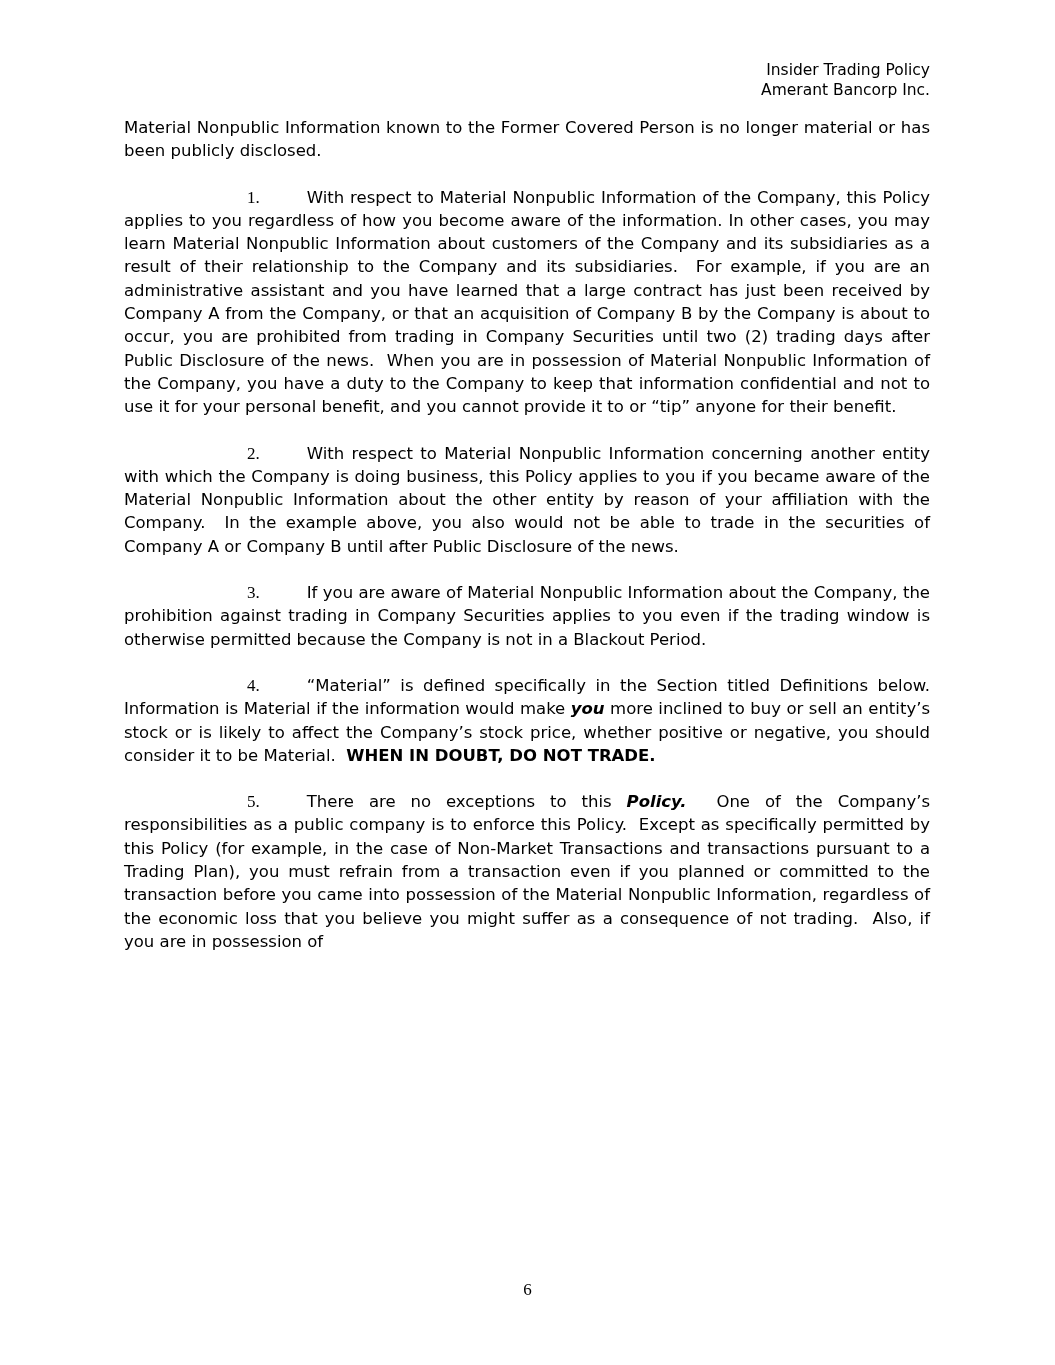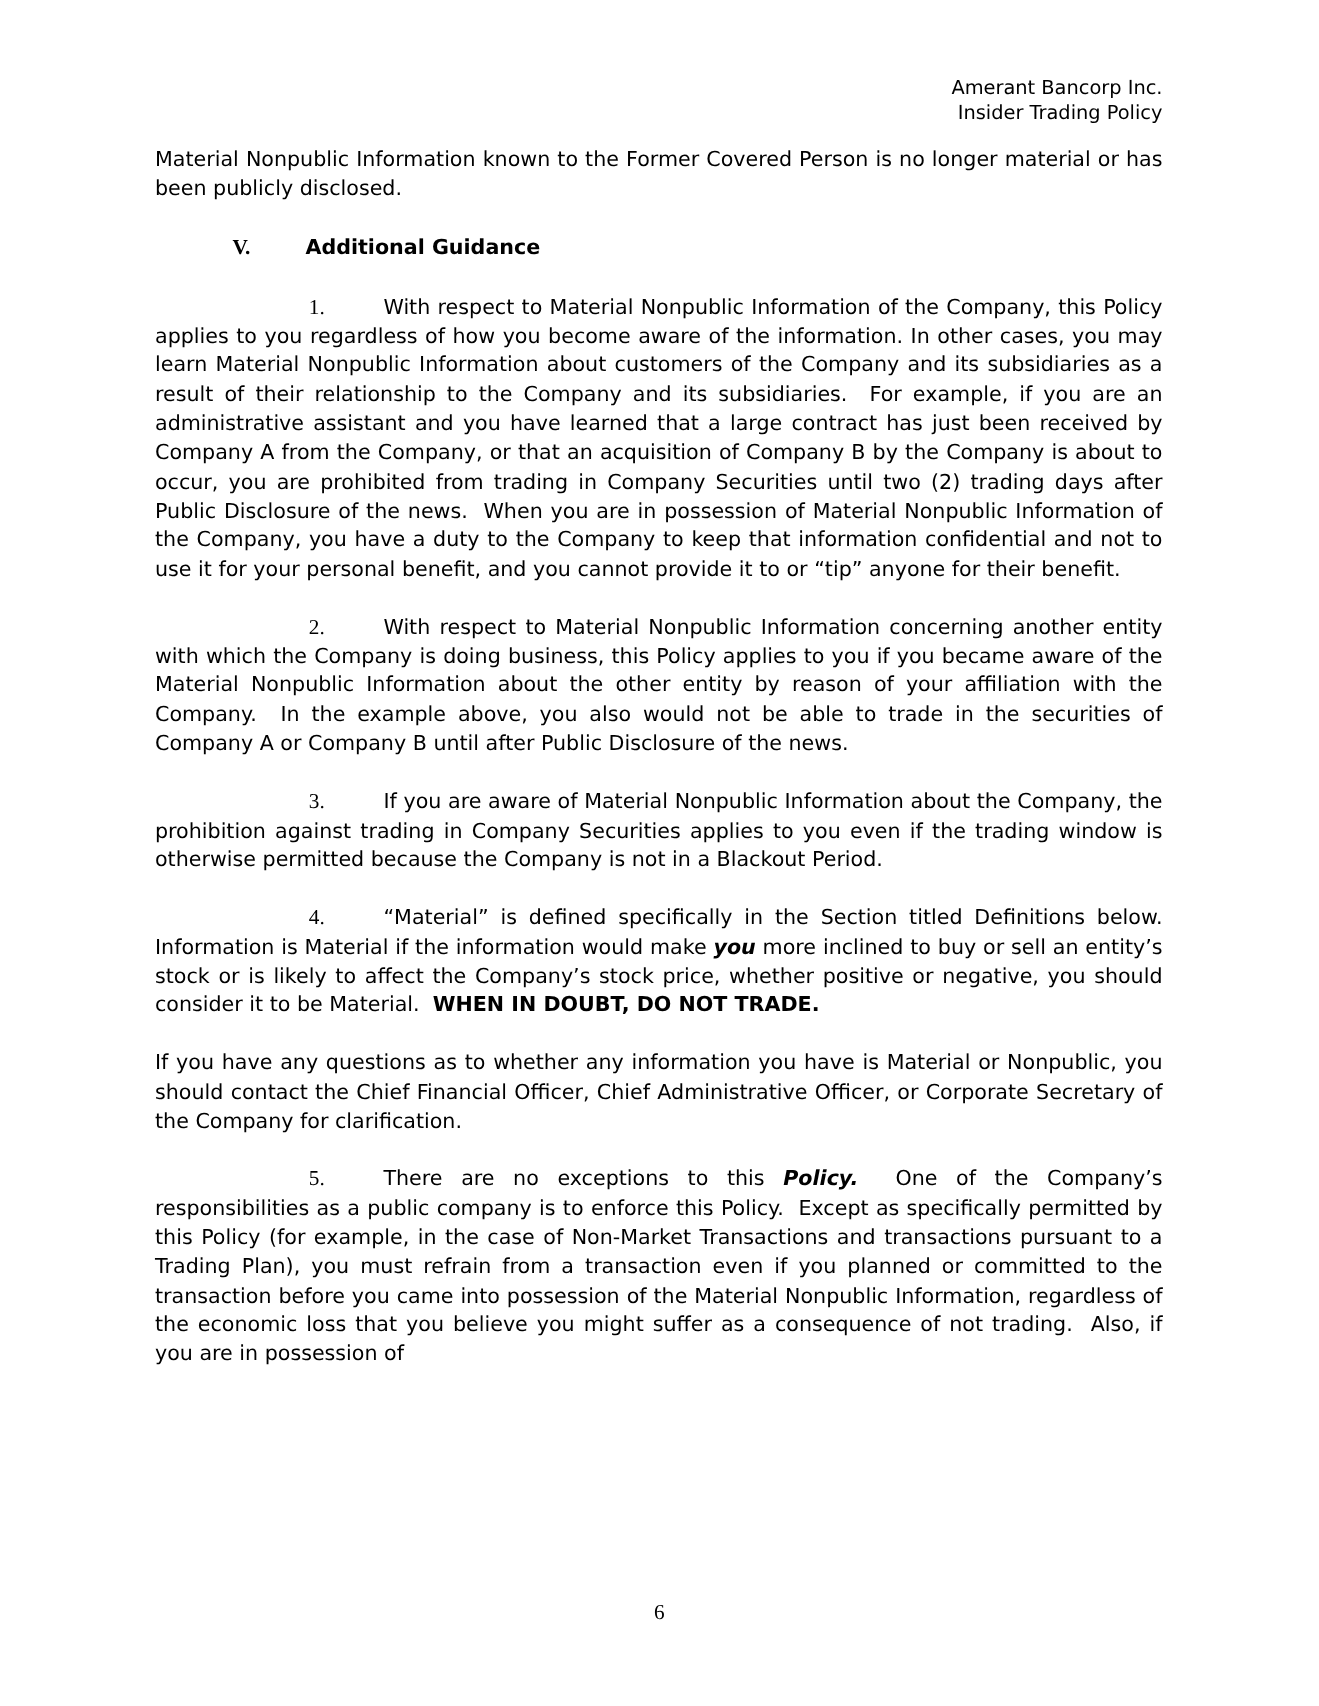--- a/index.html
+++ b/index.html
@@ -77,29 +77,27 @@
   .pagenum {
     font-family: "Liberation Serif", serif;
     font-size: 17px;
   }
 </style>
 </head>
 <body>
 
 <div class="page">
   <header class="doc-header">
+      <div class="hline">Insider Trading Policy</div>
       <div class="hline">Amerant Bancorp Inc.</div>
-      <div class="hline">Insider Trading Policy</div>
     </header>
   <main class="doc-body">
       <p class="para"><span class="run r-n">Material Nonpublic Information known to the Former Covered Person is no longer material or has been publicly disclosed.</span></p>
-      <h2 class="section-heading"><span class="sec-num">V.</span><span class="sec-gap"></span><span class="sec-title">Additional Guidance</span></h2>
       <p class="para numbered"><span class="marker serif">1.</span><span class="tab"></span><span class="run r-n">With respect to Material Nonpublic Information of the Company, this Policy applies to you regardless of how you become aware of the information. In other cases, you may learn Material Nonpublic Information about customers of the Company and its subsidiaries as a result of their relationship to the Company and its subsidiaries.  For example, if you are an administrative assistant and you have learned that a large contract has just been received by Company A from the Company, or that an acquisition of Company B by the Company is about to occur, you are prohibited from trading in Company Securities until two (2) trading days after Public Disclosure of the news.  When you are in possession of Material Nonpublic Information of the Company, you have a duty to the Company to keep that information confidential and not to use it for your personal benefit, and you cannot provide it to or “tip” anyone for their benefit.</span></p>
       <p class="para numbered"><span class="marker serif">2.</span><span class="tab"></span><span class="run r-n">With respect to Material Nonpublic Information concerning another entity with which the Company is doing business, this Policy applies to you if you became aware of the Material Nonpublic Information about the other entity by reason of your affiliation with the Company.  In the example above, you also would not be able to trade in the securities of Company A or Company B until after Public Disclosure of the news.</span></p>
       <p class="para numbered"><span class="marker serif">3.</span><span class="tab"></span><span class="run r-n">If you are aware of Material Nonpublic Information about the Company, the prohibition against trading in Company Securities applies to you even if the trading window is otherwise permitted because the Company is not in a Blackout Period.</span></p>
       <p class="para numbered"><span class="marker serif">4.</span><span class="tab"></span><span class="run r-n">“Material” is defined specifically in the Section titled Definitions below.  Information is Material if the information would make </span><span class="run r-i">you</span><span class="run r-n"> more inclined to buy or sell an entity’s stock or is likely to affect the Company’s stock price, whether positive or negative, you should consider it to be Material.  </span><span class="run r-b">WHEN IN DOUBT, DO NOT TRADE.</span></p>
-      <p class="para"><span class="run r-n">If you have any questions as to whether any information you have is Material or Nonpublic, you should contact the Chief Financial Officer, Chief Administrative Officer, or Corporate Secretary of the Company for clarification.</span></p>
       <p class="para numbered"><span class="marker serif">5.</span><span class="tab"></span><span class="run r-n">There are no exceptions to this </span><span class="run r-i">Policy.</span><span class="run r-n">  One of the Company’s responsibilities as a public company is to enforce this Policy.  Except as specifically permitted by this Policy (for example, in the case of Non-Market Transactions and transactions pursuant to a Trading Plan), you must refrain from a transaction even if you planned or committed to the transaction before you came into possession of the Material Nonpublic Information, regardless of the economic loss that you believe you might suffer as a consequence of not trading.  Also, if you are in possession of</span></p>
     </main>
   <footer class="doc-footer">
     <span class="pagenum">6</span>
   </footer>
 </div>
 
 </body></html>

